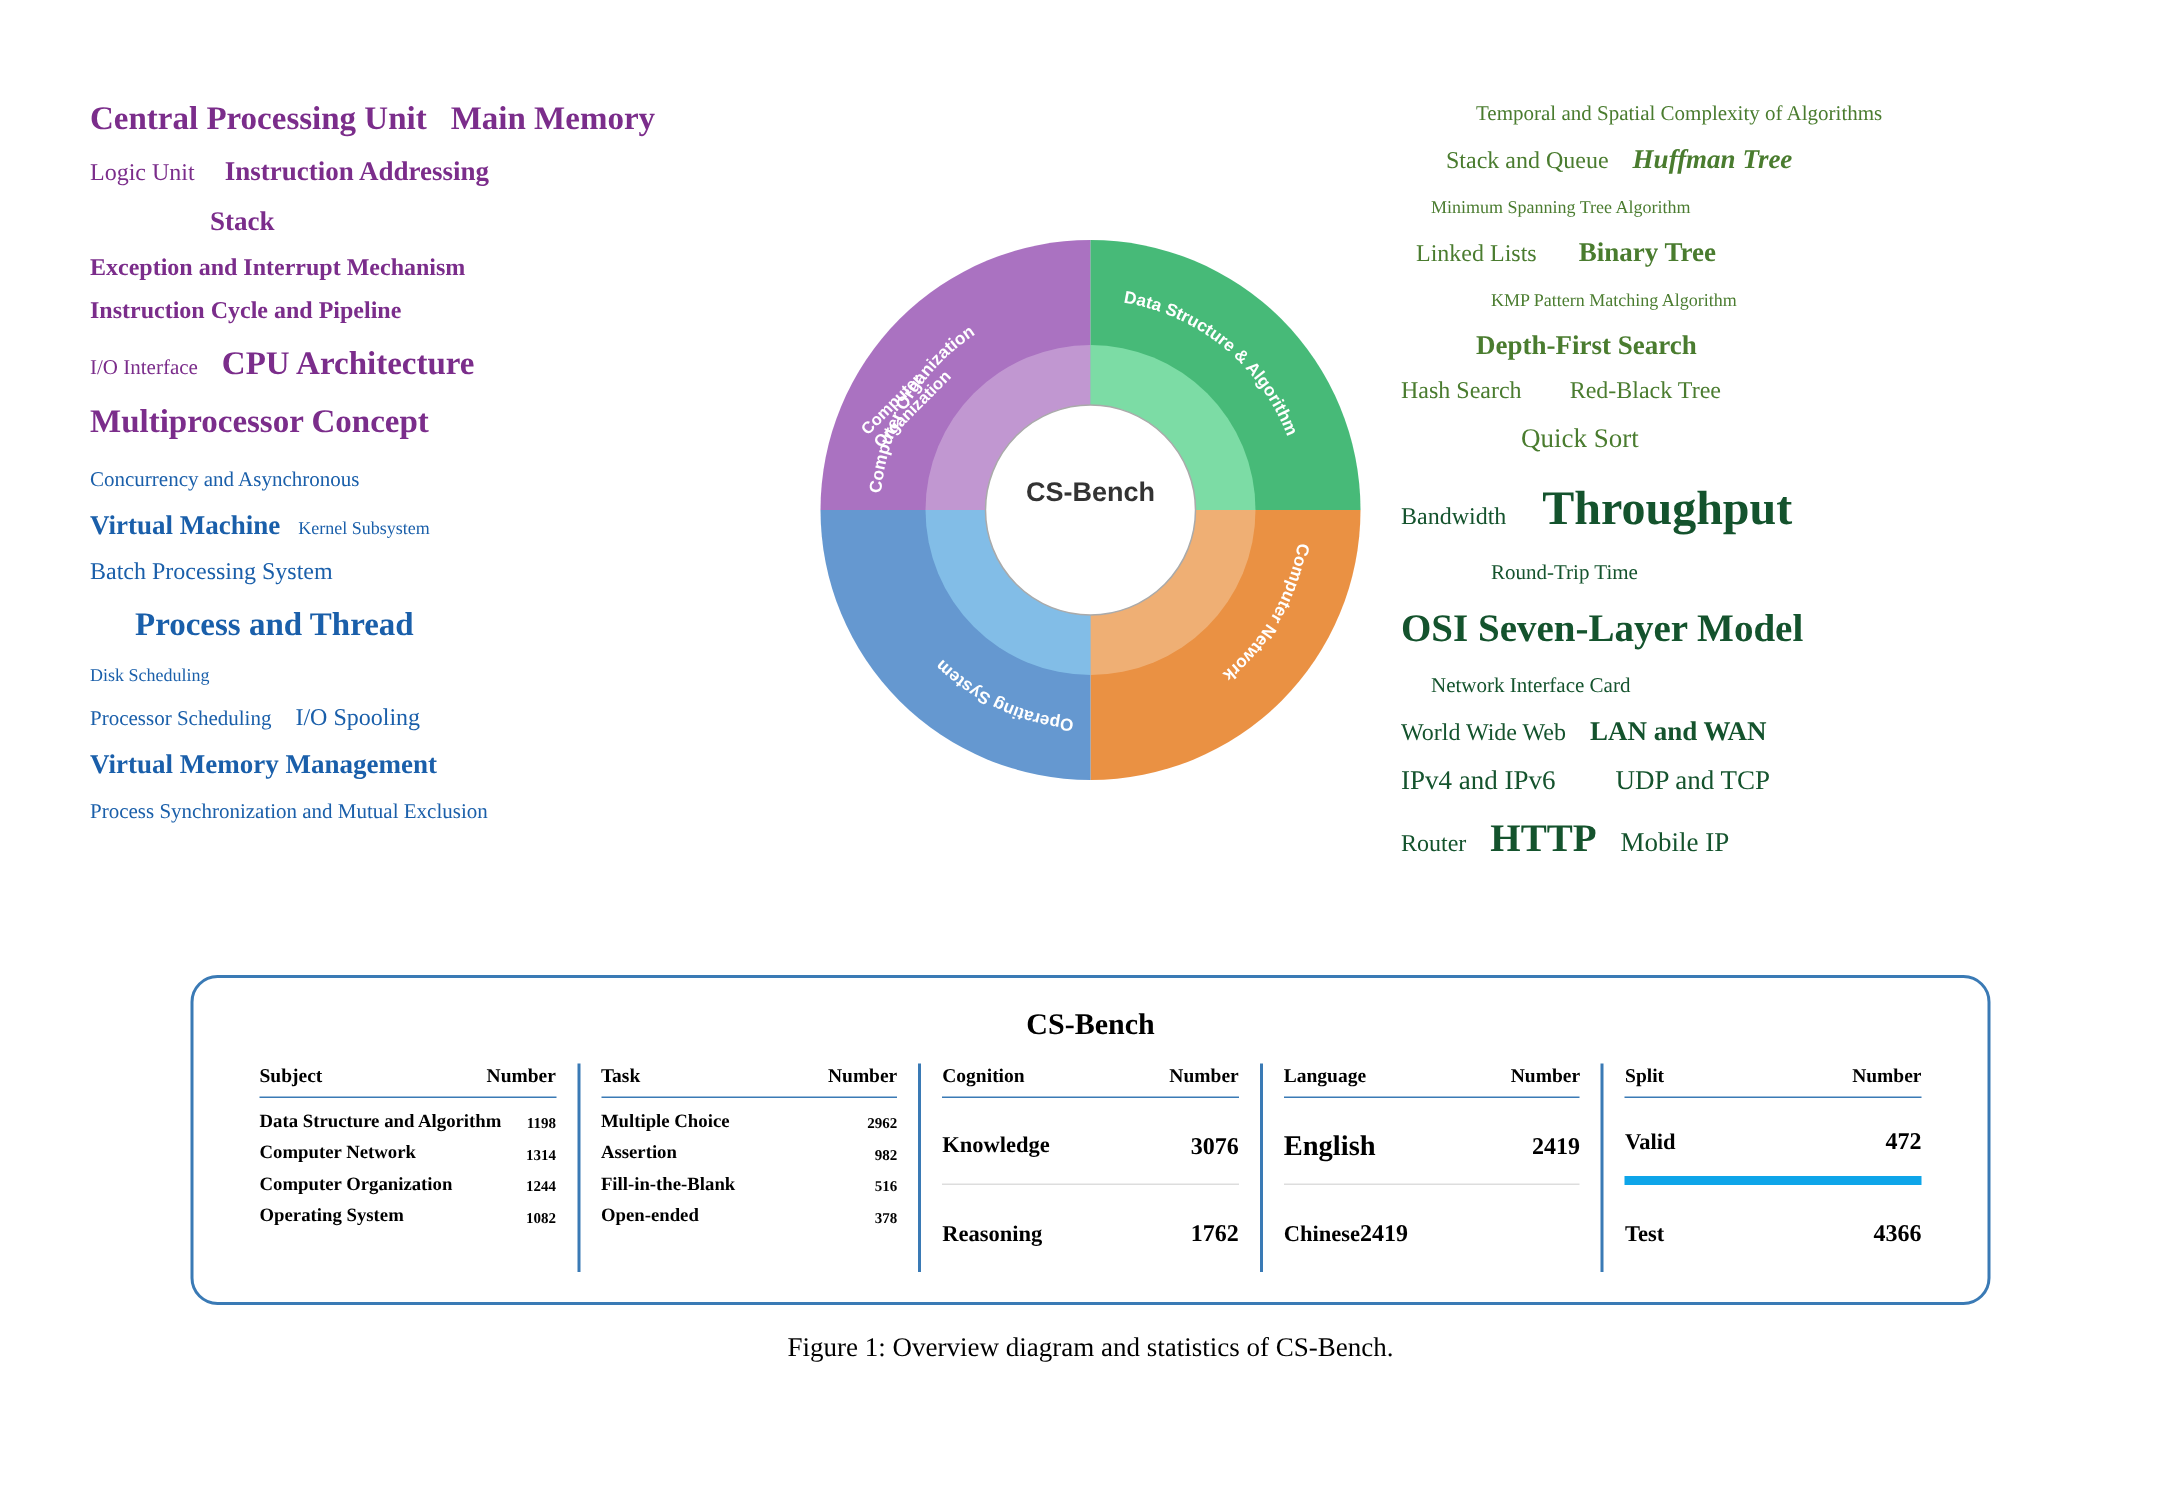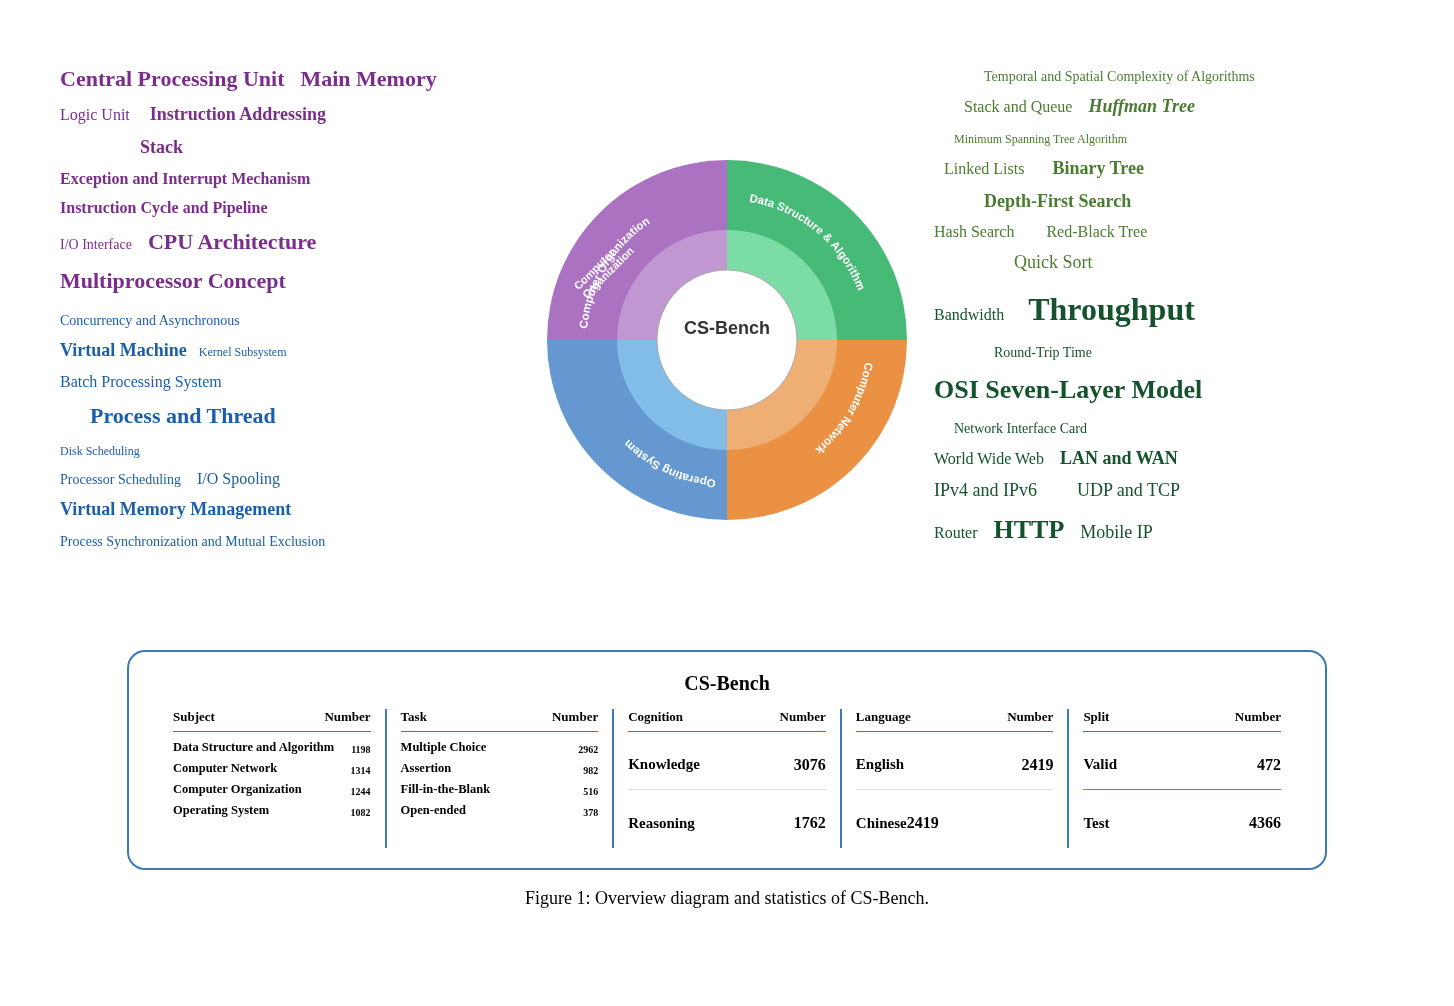--- a/index.html
+++ b/index.html
@@ -400,20 +400,23 @@
       <div class="word-line" style="padding-left:20px;">
         <span class="word c-green fs-xs">Minimum Spanning Tree Algorithm</span>
       </div>
 
       <div class="word-line" style="padding-left:10px;">
         <span class="word c-green fs-md">Linked Lists</span>
         &nbsp;&nbsp;&nbsp;&nbsp;&nbsp;
         <span class="word c-green fs-lg fw-bold">Binary Tree</span>
       </div>
 
+      <div class="word-line" style="padding-left:60px;">
+        <span class="word c-green fs-xs">KMP Pattern Matching Algorithm</span>
+      </div>
 
       <div class="word-line" style="padding-left:50px;">
         <span class="word c-green fs-lg fw-bold">Depth-First Search</span>
       </div>
 
       <div class="word-line">
         <span class="word c-green fs-md">Hash Search</span>
         &nbsp;&nbsp;&nbsp;&nbsp;&nbsp;&nbsp;
         <span class="word c-green fs-md">Red-Black Tree</span>
       </div>
@@ -534,37 +537,37 @@
       </div>
 
       <div class="col-divider"></div>
 
       <div class="col-section">
         <div class="col-header-row">
           <span class="col-header">Language</span>
           <span class="col-header">Number</span>
         </div>
         <div style="height: 50px; display:flex; align-items:center; justify-content:space-between; border-bottom: 1px solid #ddd; margin-bottom:8px;">
-          <span class="data-label" style="font-size:15px;">English</span>
+          <span class="data-label" style="font-size:19px;">English</span>
           <span class="data-value" style="font-size:16px;">2419</span>
         </div>
         <div style="height: 50px; display:flex; align-items:center; ">
           <span class="data-label" style="font-size:15px;">Chinese</span>
           <span class="data-value" style="font-size:16px;">2419</span>
         </div>
       </div>
 
       <div class="col-divider"></div>
 
       <div class="col-section">
         <div class="col-header-row">
           <span class="col-header">Split</span>
           <span class="col-header">Number</span>
         </div>
-        <div style="height: 50px; display:flex; align-items:center; justify-content:space-between; border-bottom: 1px solid #0ea5e9; margin-bottom:8px;">
+        <div style="height: 50px; display:flex; align-items:center; justify-content:space-between; border-bottom: 6px solid #0ea5e9; margin-bottom:8px;">
           <span class="data-label" style="font-size:15px;">Valid</span>
           <span class="data-value" style="font-size:16px;">472</span>
         </div>
         <div style="height: 50px; display:flex; align-items:center; justify-content:space-between;">
           <span class="data-label" style="font-size:15px;">Test</span>
           <span class="data-value" style="font-size:16px;">4366</span>
         </div>
       </div>
 
     </div>

